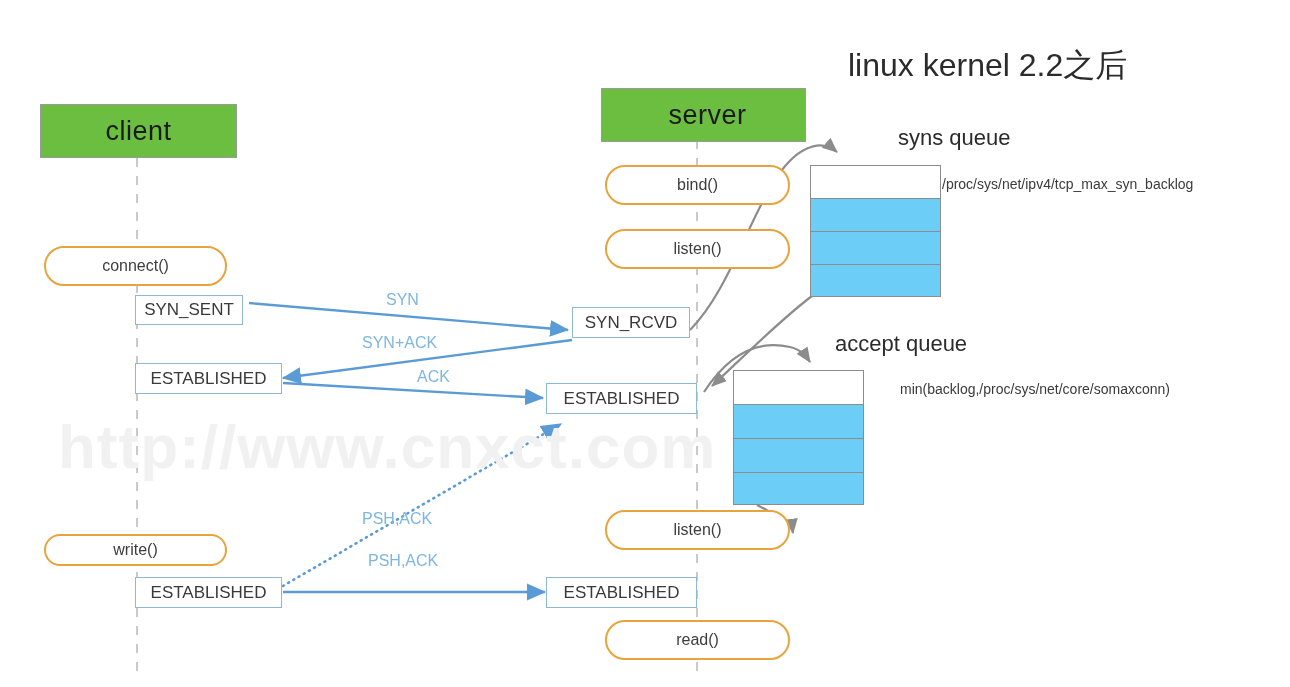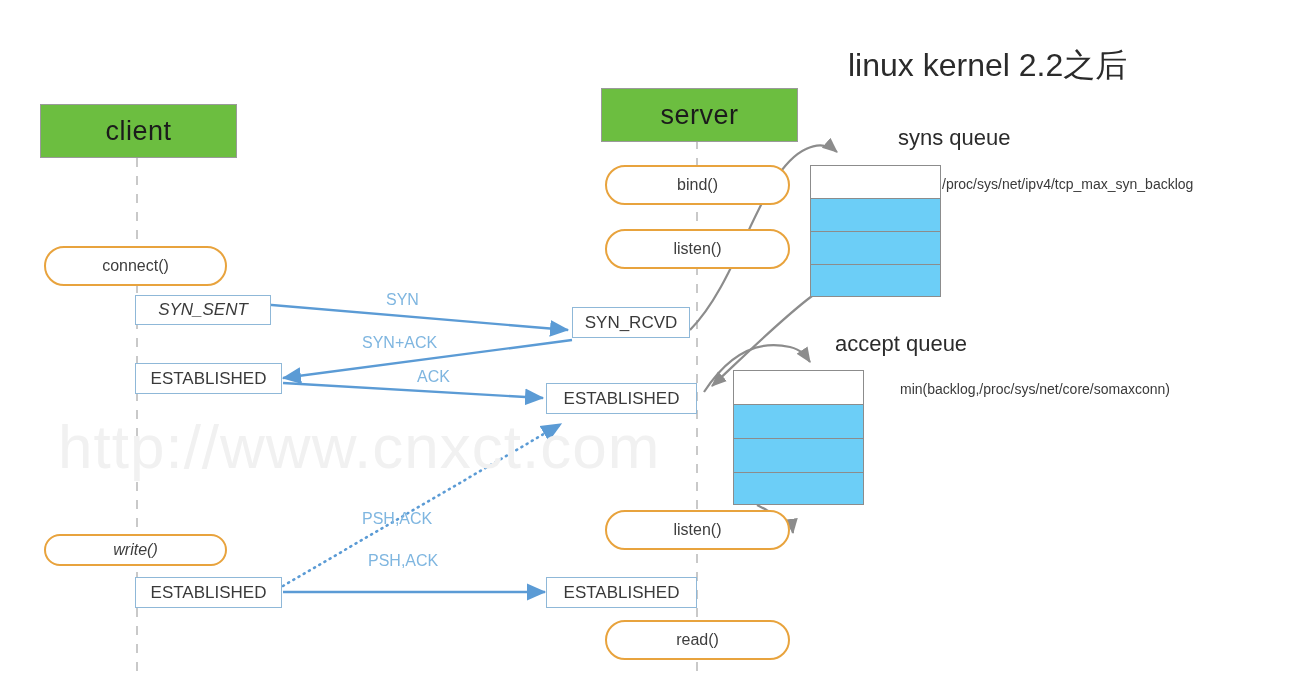--- a/index.html
+++ b/index.html
@@ -30,21 +30,21 @@
   .queue .cell:last-child{border-bottom:none;}
   .cell.empty{background:#ffffff;}
   .cell.full{background:#6ccef7;}
 
   
   .txt{position:absolute;white-space:nowrap;}
   .title-cn{font-size:32px;color:#2b2b2b;}
   .queue-title{font-size:22px;color:#2b2b2b;}
   .queue-note{font-size:14px;color:#3a3a3a;}
   .msg{font-size:16px;color:#7fb6e0;}
-  .watermark{font-size:62px;color:#f1f1f1;letter-spacing:1px;}
+  .watermark{font-size:62px;color:#f1f1f1;letter-spacing:1px;font-weight:bold;}
 </style>
 </head>
 <body>
 
 <div id="stage">
 
   <svg id="wires" viewBox="0 0 1290 687" xmlns="http://www.w3.org/2000/svg">
     <defs>
       <marker id="ah-blue" markerWidth="9" markerHeight="9" refX="7.5" refY="4" orient="auto" markerUnits="strokeWidth">
         <path d="M0,0.5 L8,4 L0,7.5 z" fill="#5b9bd5"></path>
@@ -78,45 +78,45 @@
     <path d="M 757 505 C 786 520 792 525 793 533" fill="none" stroke="#8c8c8c" stroke-width="2.2" marker-end="url(#ah-gray)"></path>
   </svg>
 
   <div class="txt watermark" style="left:58px;top:411px;">http://www.cnxct.com</div>
 
   <div class="txt title-cn" style="left:848px;top:44px;">linux  kernel 2.2之后</div>
 
   <div class="actor-box" style="left:40px;top:104px;width:195px;height:52px;">
     <span>client</span>
   </div>
-  <div class="actor-box" style="left:601px;top:88px;width:195px;height:52px;">
+  <div class="actor-box" style="left:601px;top:88px;width:195px;height:52px;padding-left:8px;">
     <span>server</span>
   </div>
 
   <div class="pill" style="left:44px;top:246px;width:183px;height:40px;">
     <span>connect()</span>
   </div>
-  <div class="pill" style="left:44px;top:534px;width:183px;height:32px;font-style:italic;">
+  <div class="pill" style="left:44px;top:534px;width:183px;height:32px;">
     <span>write()</span>
   </div>
 
   <div class="pill" style="left:605px;top:165px;width:185px;height:40px;">
     <span>bind()</span>
   </div>
   <div class="pill" style="left:605px;top:229px;width:185px;height:40px;">
     <span>listen()</span>
   </div>
   <div class="pill" style="left:605px;top:510px;width:185px;height:40px;">
     <span>listen()</span>
   </div>
   <div class="pill" style="left:605px;top:620px;width:185px;height:40px;">
     <span>read()</span>
   </div>
 
-  <div class="state" style="left:135px;top:295px;width:136px;height:30px;font-style:italic;">
+  <div class="state" style="left:135px;top:295px;width:108px;height:30px;">
     <span>SYN_SENT</span>
   </div>
   <div class="state" style="left:135px;top:363px;width:147px;height:31px;">
     <span>ESTABLISHED</span>
   </div>
   <div class="state" style="left:135px;top:577px;width:147px;height:31px;">
     <span>ESTABLISHED</span>
   </div>
 
   <div class="state" style="left:572px;top:307px;width:118px;height:31px;">

